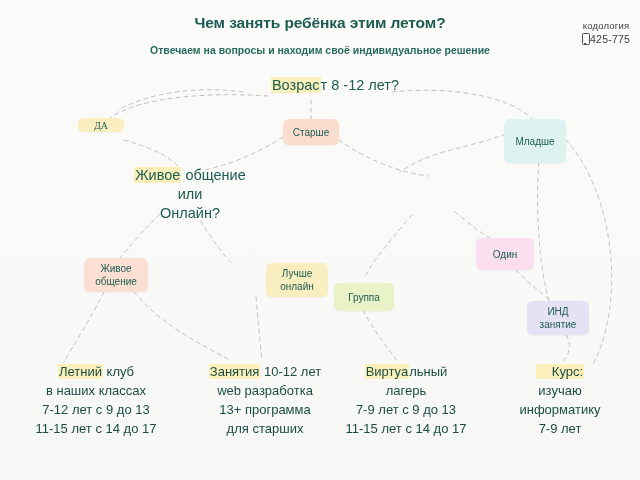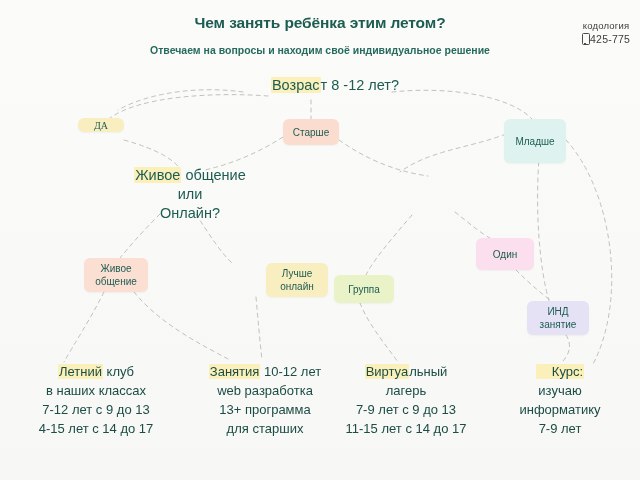--- a/index.html
+++ b/index.html
@@ -218,29 +218,29 @@
 Онлайн?</span></div>
 
 
   <div class="chip" id="chip-da" style="background: rgb(248, 238, 192);">ДА</div>
   <div class="chip" id="chip-starshe" style="background: rgb(251, 221, 208);">Старше</div>
   <div class="chip" id="chip-mladshe" style="background: rgb(222, 243, 240);">Младше</div>
   <div class="chip" id="chip-live" style="background: rgb(251, 223, 211);">Живое
 общение</div>
   <div class="chip" id="chip-online" style="background: rgb(248, 238, 192);">Лучше
 онлайн</div>
-  <div class="chip" id="chip-group" style="background: rgb(234, 242, 200);">Группа</div>
+  <div class="chip" id="chip-group" style="background: rgb(234, 242, 200); margin-top: 8px;">Группа</div>
   <div class="chip" id="chip-one" style="background: rgb(251, 223, 238);">Один</div>
   <div class="chip" id="chip-ind" style="background: rgb(229, 226, 246);">ИНД
 занятие</div>
 
   <div class="result" id="res-1"><span class="hl" style="background: rgb(251, 240, 185);">Летний</span><span> клуб
 в наших классах
 7-12 лет с 9 до 13
-4-15 лет с 14 до 17</span></div>
+11-15 лет с 14 до 17</span></div>
 
   <div class="result" id="res-2"><span class="hl" style="background: rgb(251, 240, 185);">Занятия</span><span> 10-12 лет
 web разработка
 13+ программа
 для старших</span></div>
 
   <div class="result" id="res-3"><span class="hl" style="background: rgb(251, 240, 185);">Виртуа</span><span>льный
 лагерь
 7-9 лет с 9 до 13
 11-15 лет с 14 до 17</span></div>

